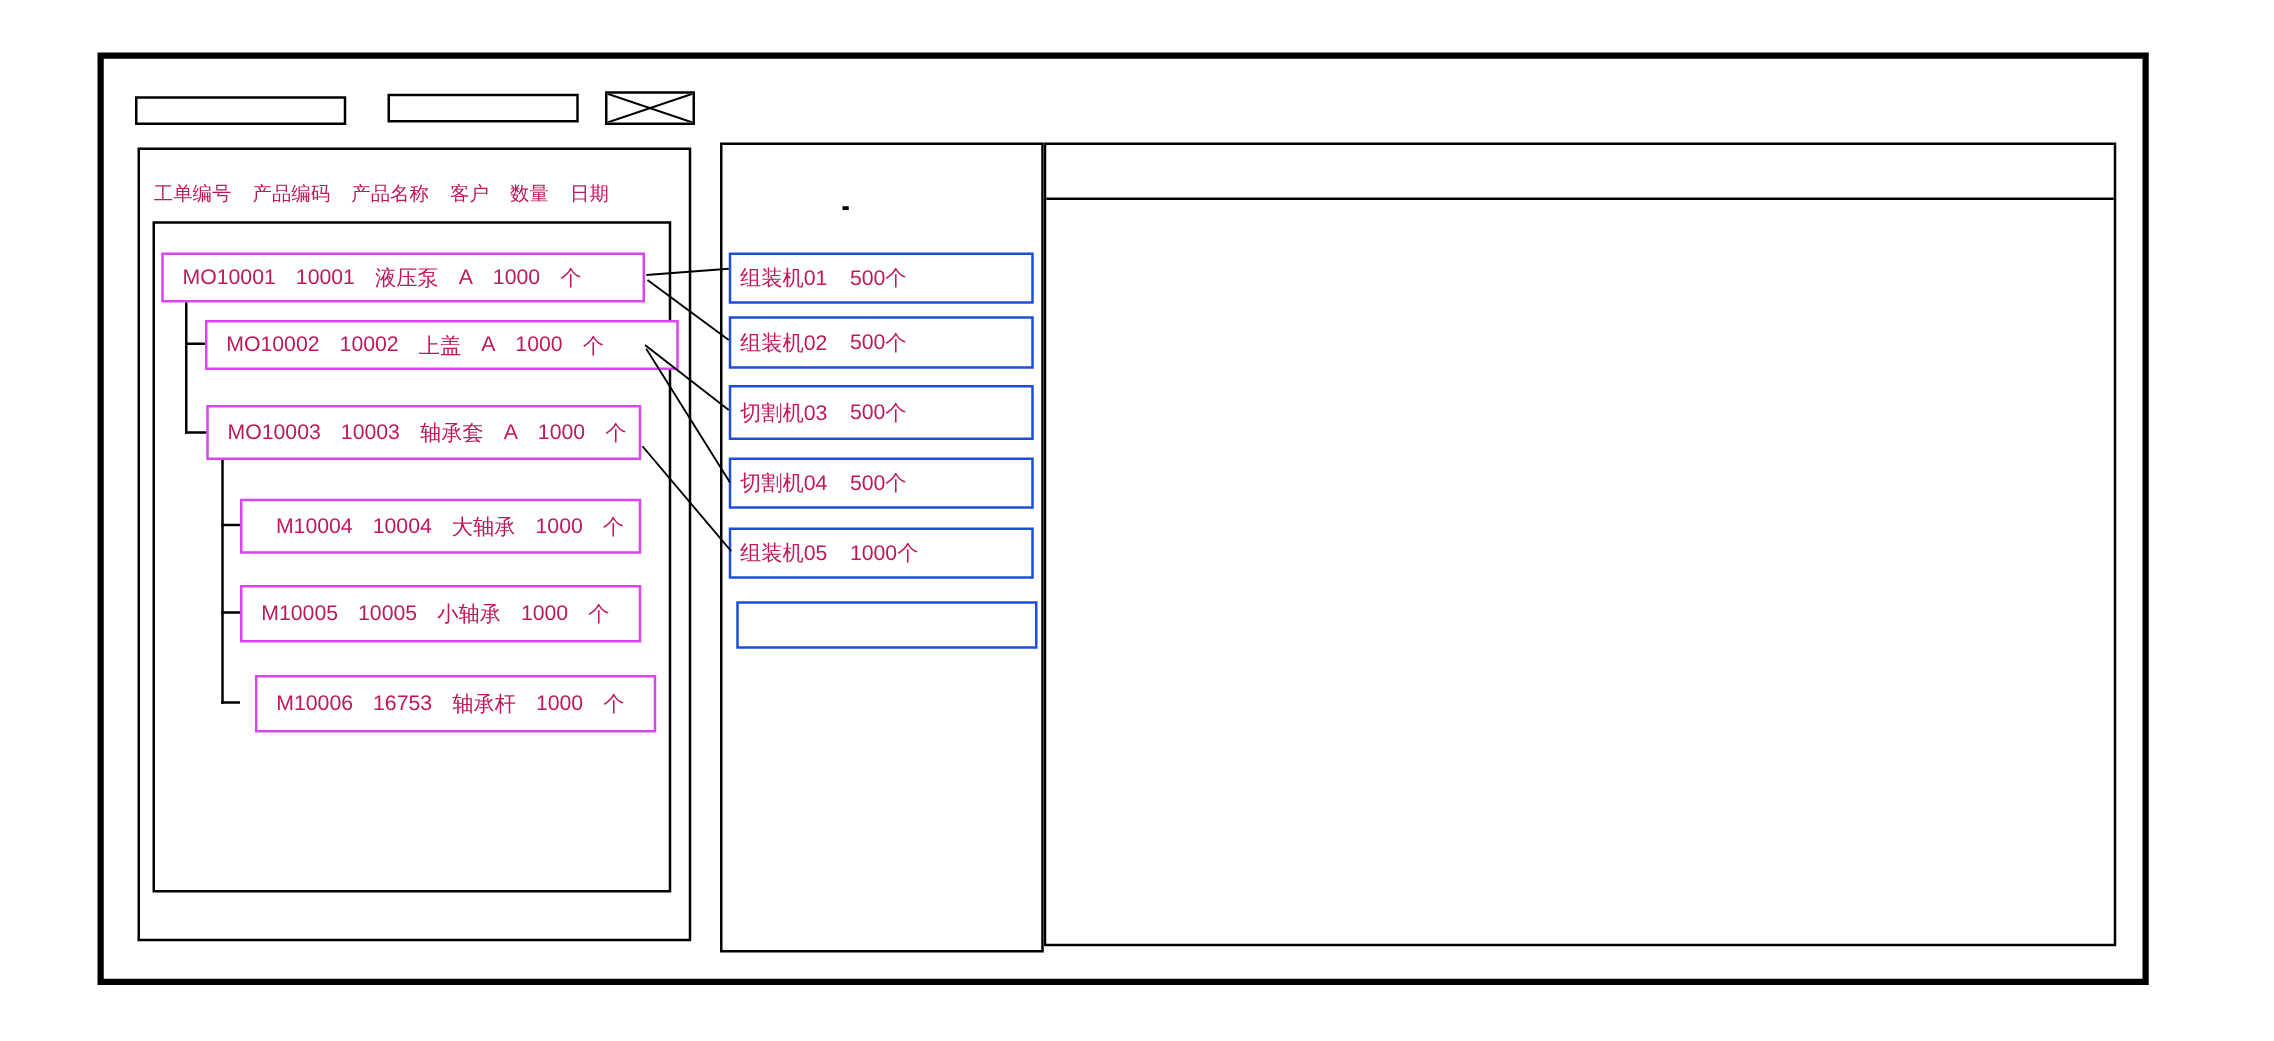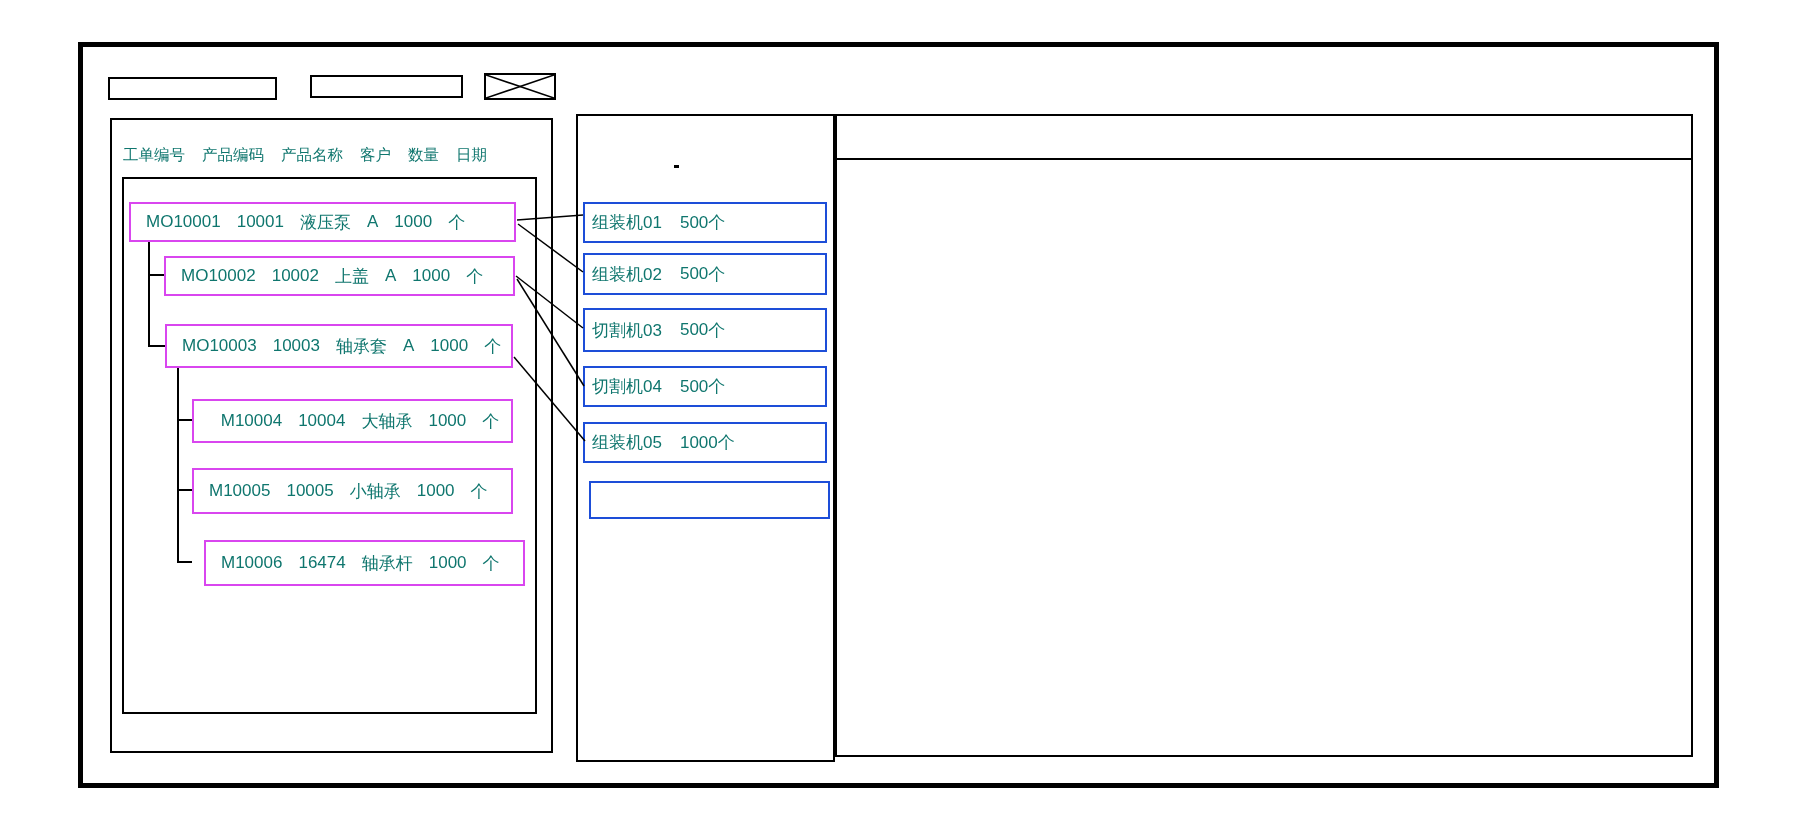--- a/index.html
+++ b/index.html
@@ -1,17 +1,17 @@
 <!DOCTYPE html>
 <html><head>
 <meta charset="utf-8">
 <style>
   html,body{margin:0;padding:0;background:#fff;}
   .canvas{position:relative;width:1819px;height:833px;background:#ffffff;overflow:hidden;
-          font-family:"Liberation Sans","DejaVu Sans",sans-serif;color:#0f766e;text-decoration:underline;}
+          font-family:"Liberation Sans","DejaVu Sans",sans-serif;color:#be185d;text-decoration:underline;}
   .abs{position:absolute;box-sizing:border-box;}
   .frame{border:5px solid #000;background:#fff;}
   .panel{border:2px solid #000;background:#fff;}
   .thinbox{border:2px solid #000;background:#fff;}
   .orderbox{border:2px solid #d946ef;background:#fff;display:flex;align-items:center;
             gap:16px;padding-left:15px;font-size:17px;white-space:nowrap;}
   .machinebox{border:2px solid #1d4ed8;background:#fff;display:flex;align-items:center;
             padding-left:7px;font-size:17px;white-space:nowrap;}
   .machinebox .qty{margin-left:18px;}
   .headers{display:flex;gap:17px;font-size:15.5px;white-space:nowrap;}
@@ -49,21 +49,21 @@
 
   <div class="abs orderbox" style="left:129px;top:202px;width:387px;height:40px;">
     <span>MO10001</span>
     <span>10001</span>
     <span>液压泵</span>
     <span>A</span>
     <span>1000</span>
     <span>个</span>
   </div>
 
-  <div class="abs orderbox" style="left:164px;top:256px;width:351px;height:40px;">
+  <div class="abs orderbox" style="left:164px;top:256px;width:379px;height:40px;">
     <span>MO10002</span>
     <span>10002</span>
     <span>上盖</span>
     <span>A</span>
     <span>1000</span>
     <span>个</span>
   </div>
 
   <div class="abs orderbox" style="left:165px;top:324px;width:348px;height:44px;">
     <span>MO10003</span>
@@ -85,21 +85,21 @@
   <div class="abs orderbox" style="left:192px;top:468px;width:321px;height:46px;">
     <span>M10005</span>
     <span>10005</span>
     <span>小轴承</span>
     <span>1000</span>
     <span>个</span>
   </div>
 
   <div class="abs orderbox" style="left:204px;top:540px;width:321px;height:46px;">
     <span>M10006</span>
-    <span>16474</span>
+    <span>16753</span>
     <span>轴承杆</span>
     <span>1000</span>
     <span>个</span>
   </div>
 
   <div class="abs line" style="left:148px;top:242px;width:2px;height:105px;"></div>
   <div class="abs line" style="left:148px;top:274px;width:16px;height:2px;"></div>
   <div class="abs line" style="left:148px;top:345px;width:17px;height:2px;"></div>
   <div class="abs line" style="left:177px;top:368px;width:2px;height:195px;"></div>
   <div class="abs line" style="left:177px;top:419px;width:15px;height:2px;"></div>

